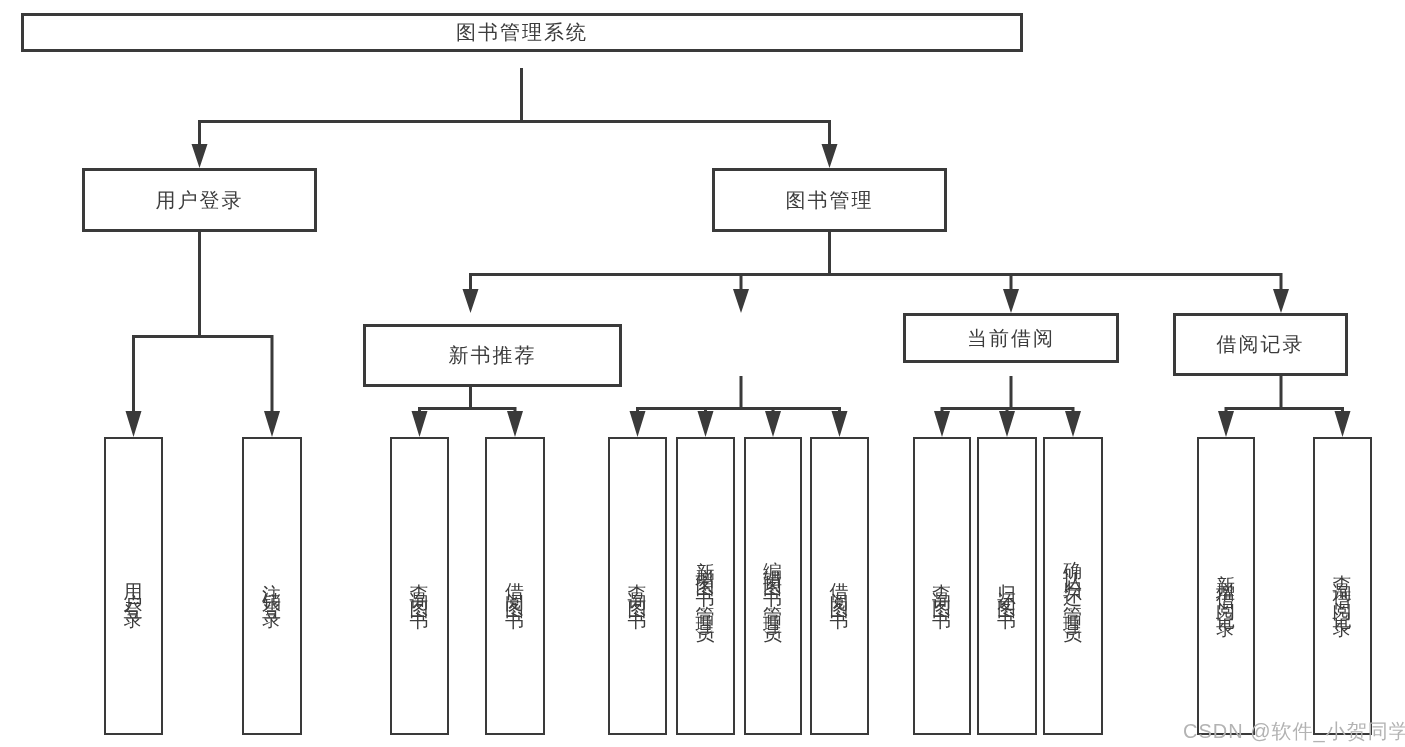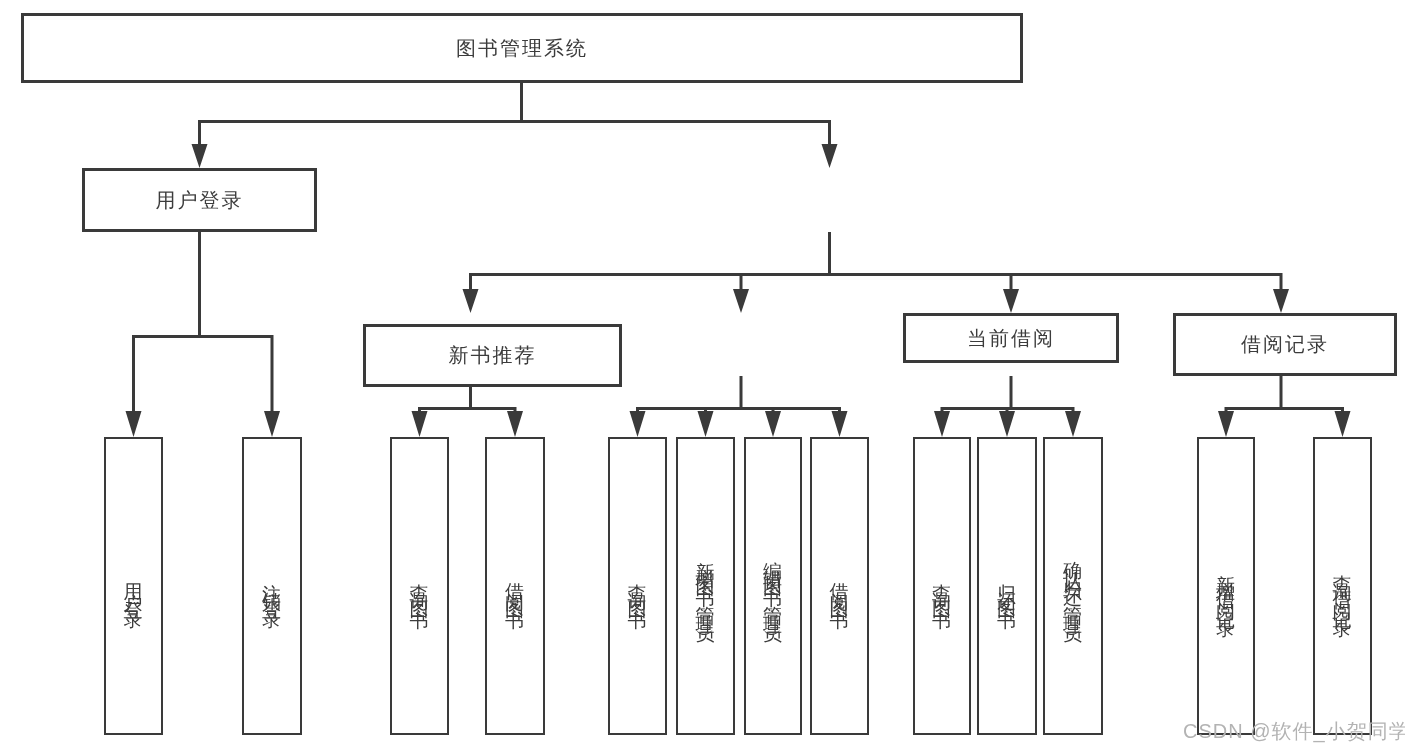--- a/index.html
+++ b/index.html
@@ -16,27 +16,27 @@
     display:flex;align-items:center;justify-content:center;
     color:var(--text,#3c3c3c);z-index:1;
   }
   .h{font-size:20px;letter-spacing:2px;}
   .leaf{top:437px;height:298px;border-width:2.5px;}
   .vtext{
     writing-mode:vertical-rl;text-orientation:mixed;
     font-size:19px;letter-spacing:9px;line-height:1;
   }
   
-  .b-root{left:21px;top:13px;width:1002px;height:70px;}
+  .b-root{left:21px;top:13px;width:1002px;height:39px;}
   .b-login{left:82px;top:168px;width:235px;height:64px;}
   .b-mgmt{left:712px;top:168px;width:235px;height:64px;}
   .b-nb{left:363px;top:324px;width:259px;height:63px;}
   .b-bb{left:633px;top:313px;width:216px;height:63px;}
   .b-cb{left:903px;top:313px;width:216px;height:50px;}
-  .b-br{left:1173px;top:313px;width:224px;height:63px;}
+  .b-br{left:1173px;top:313px;width:175px;height:63px;}
   .l1a{left:104px;width:59px;} .l1b{left:242px;width:60px;}
   .l2a{left:390px;width:59px;} .l2b{left:485px;width:60px;}
   .l3a{left:608px;width:59px;} .l3b{left:676px;width:59px;}
   .l3c{left:744px;width:58px;} .l3d{left:810px;width:59px;}
   .l4a{left:913px;width:58px;} .l4b{left:977px;width:60px;} .l4c{left:1043px;width:60px;}
   .l5a{left:1197px;width:58px;} .l5b{left:1313px;width:59px;}
   .watermark{
     position:absolute;left:1183px;top:718px;white-space:nowrap;
     font-size:20px;letter-spacing:1px;color:var(--wm,#b0b0b0);z-index:5;
   }
@@ -85,20 +85,21 @@
       M934 411 H950 L942 437 Z
       M999 411 H1015 L1007 437 Z
       M1065 411 H1081 L1073 437 Z
       M1218 411 H1234 L1226 437 Z
       M1334.5 411 H1350.5 L1342.5 437 Z"></path>
   </svg>
 
   <div class="box h b-root">图书管理系统</div>
 
   <div class="box h b-login">用户登录</div>
+  <div class="box h b-mgmt">图书管理</div>
 
   <div class="box h b-nb">新书推荐</div>
   <div class="box h b-cb">当前借阅</div>
   <div class="box h b-br">借阅记录</div>
 
   <div class="box leaf l1a">
     <span class="vtext">用户登录</span>
   </div>
   <div class="box leaf l1b">
     <span class="vtext">注销登录</span>

